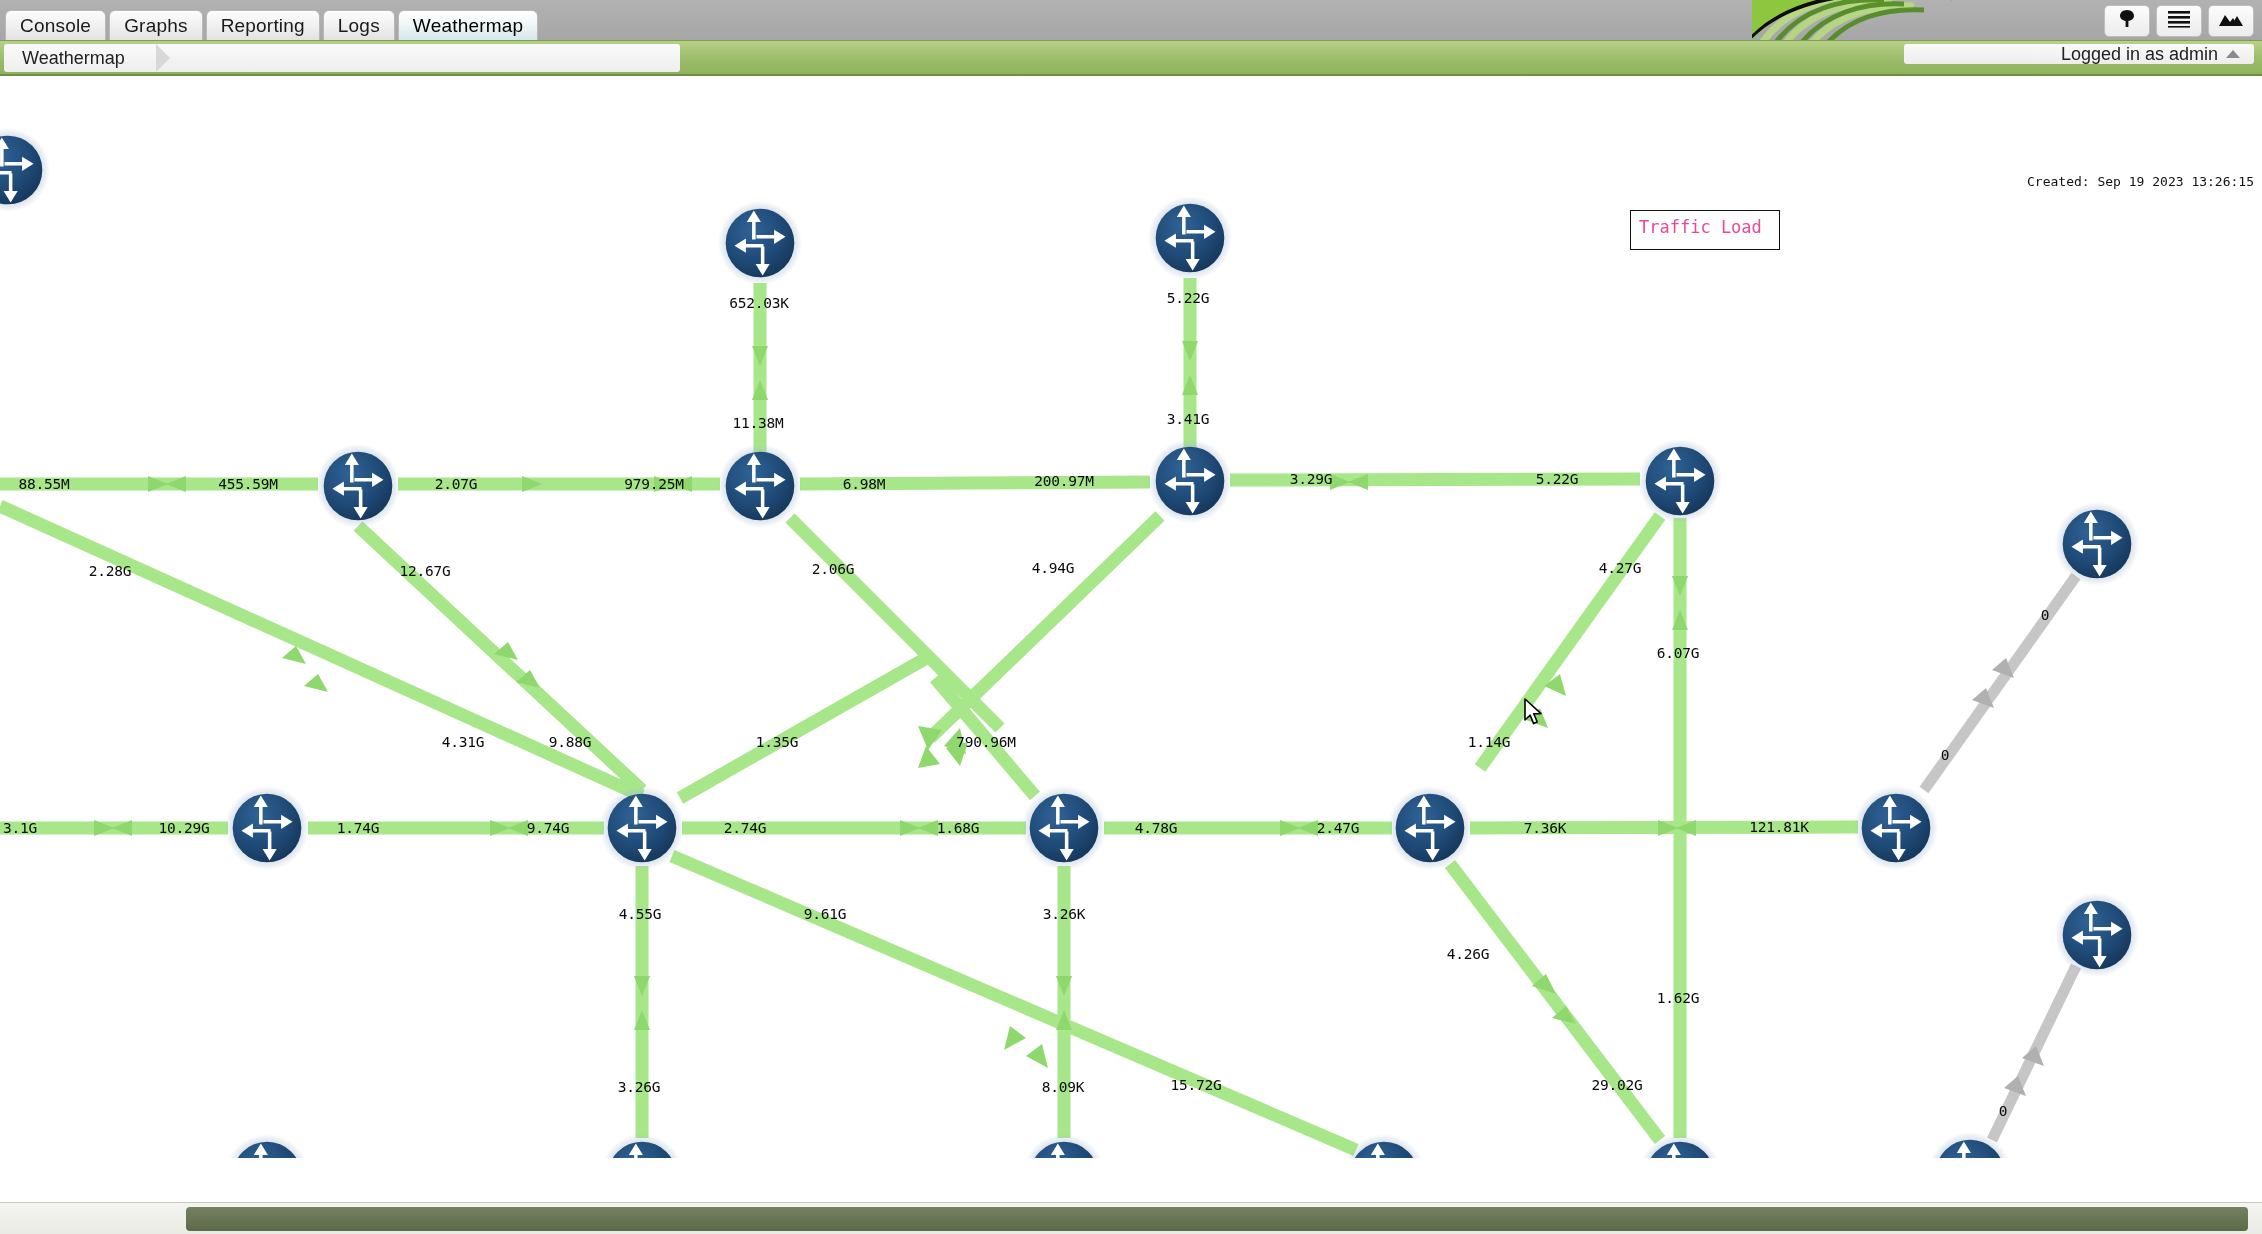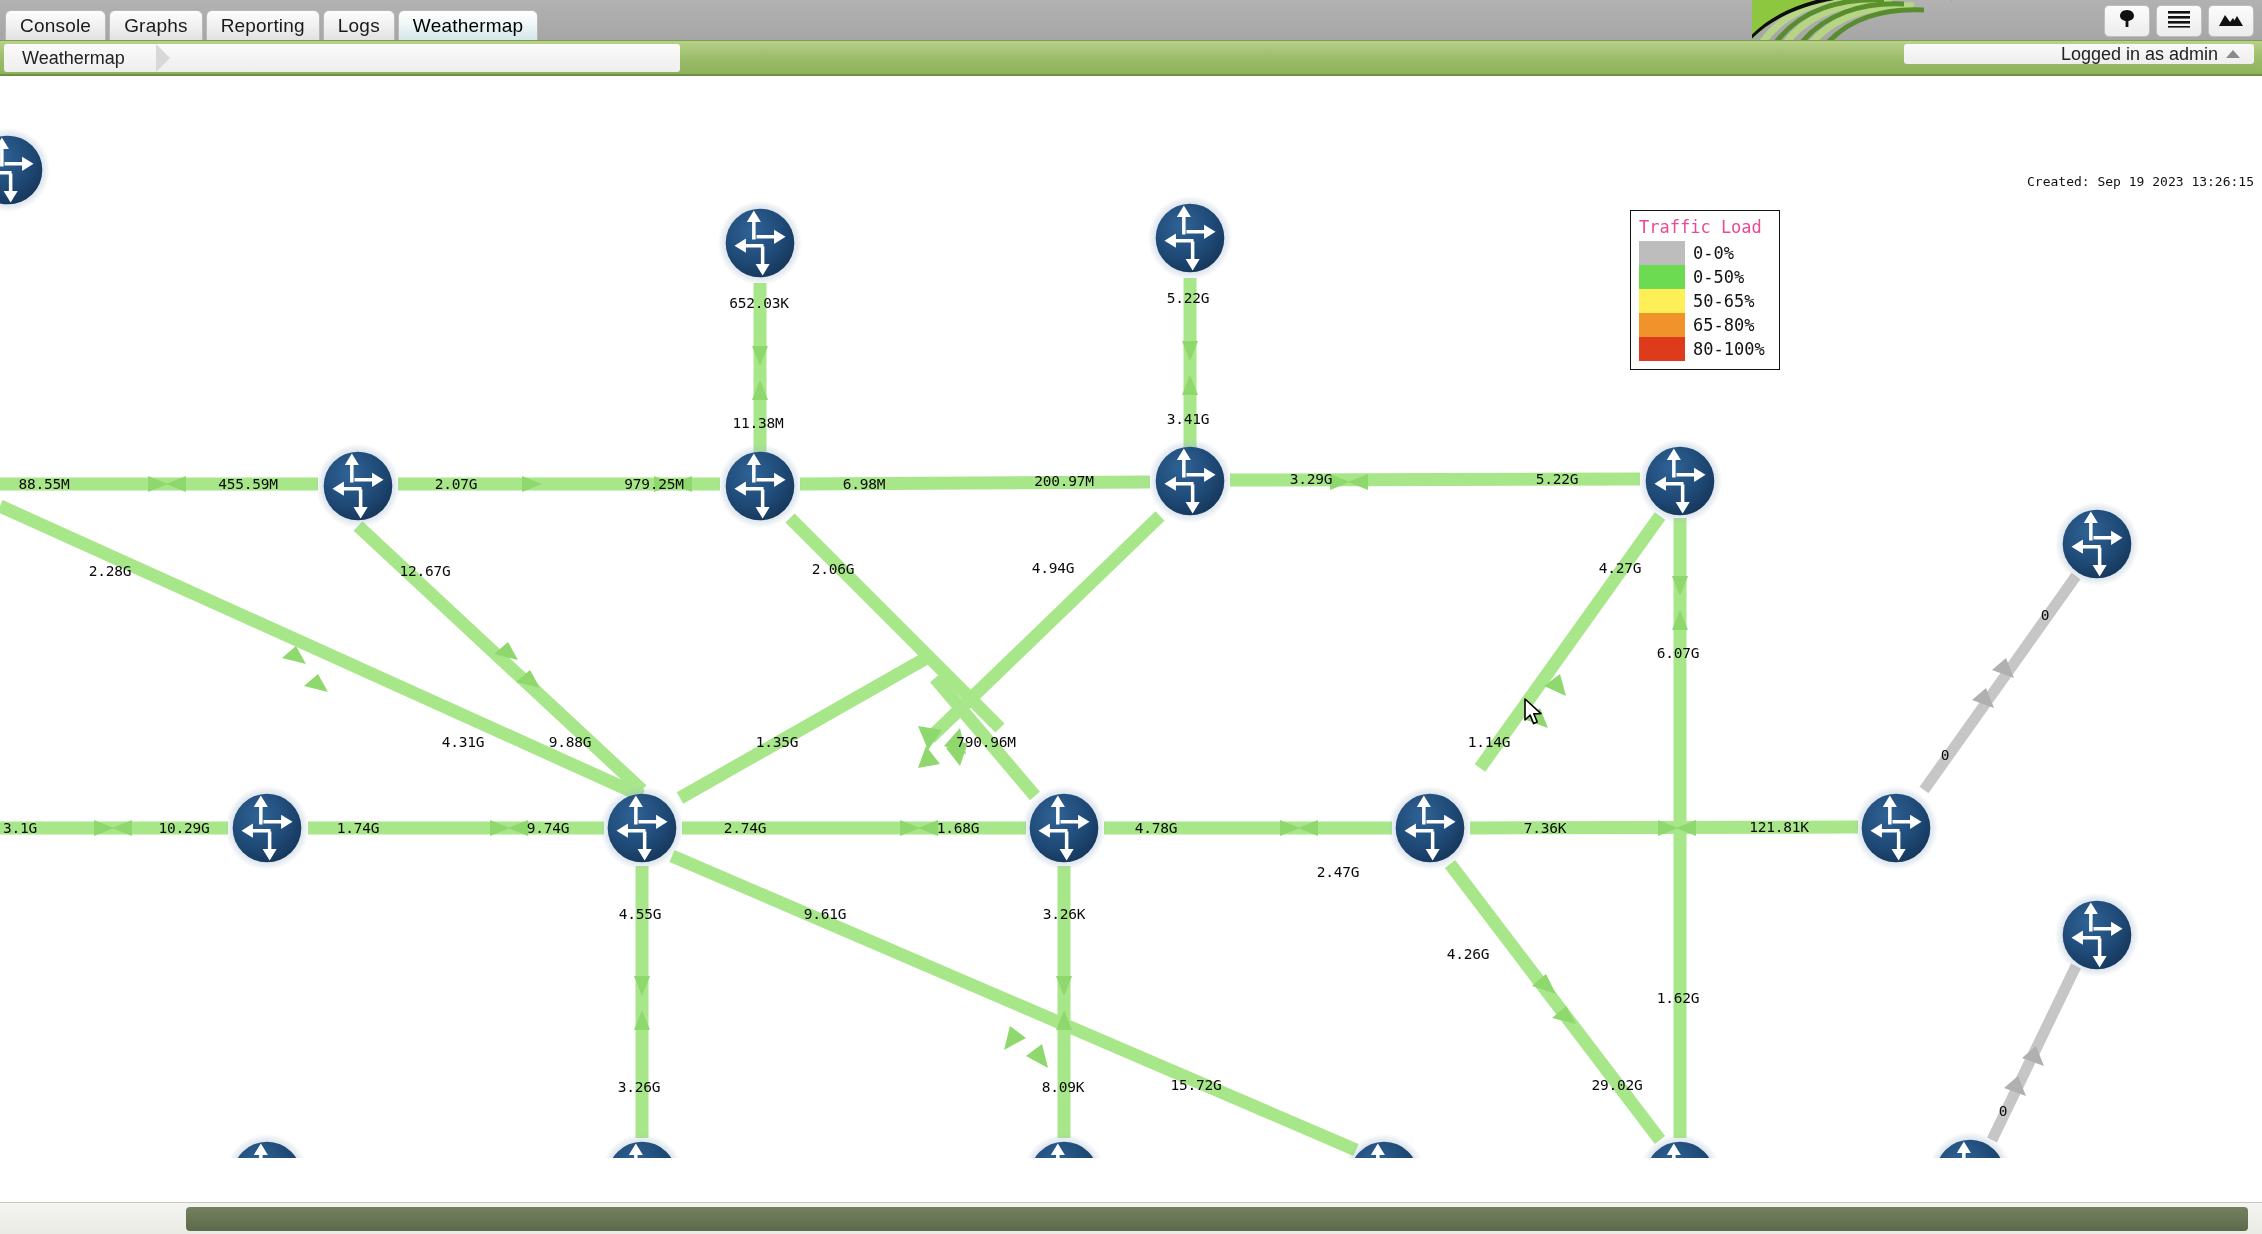--- a/index.html
+++ b/index.html
@@ -521,61 +521,39 @@
         <div class="lnk-label" style="left: 986px; top: 664px;">790.96M</div>
         <div class="lnk-label" style="left: 1489px; top: 664px; text-align: right;">1.14G</div>
         <div class="lnk-label" style="left: 1945px; top: 677px;">0</div>
         <div class="lnk-label" style="left: 20px; top: 750px;">3.1G</div>
         <div class="lnk-label" style="left: 184px; top: 750px;">10.29G</div>
         <div class="lnk-label" style="left: 358px; top: 750px;">1.74G</div>
         <div class="lnk-label" style="left: 548px; top: 750px;">9.74G</div>
         <div class="lnk-label" style="left: 745px; top: 750px;">2.74G</div>
         <div class="lnk-label" style="left: 958px; top: 750px;">1.68G</div>
         <div class="lnk-label" style="left: 1156px; top: 750px;">4.78G</div>
-        <div class="lnk-label" style="left: 1338px; top: 794px; text-align: right;">2.47G</div>
+        <div class="lnk-label" style="left: 1338px; top: 750px; text-align: right;">2.47G</div>
         <div class="lnk-label" style="left: 1545px; top: 750px;">7.36K</div>
         <div class="lnk-label" style="left: 1779px; top: 749px;">121.81K</div>
         <div class="lnk-label" style="left: 640px; top: 836px;">4.55G</div>
         <div class="lnk-label" style="left: 825px; top: 836px;">9.61G</div>
         <div class="lnk-label" style="left: 1064px; top: 836px;">3.26K</div>
         <div class="lnk-label" style="left: 1468px; top: 876px;">4.26G</div>
         <div class="lnk-label" style="left: 1678px; top: 920px;">1.62G</div>
         <div class="lnk-label" style="left: 2003px; top: 1033px;">0</div>
         <div class="lnk-label" style="left: 639px; top: 1009px;">3.26G</div>
         <div class="lnk-label" style="left: 1063px; top: 1009px;">8.09K</div>
         <div class="lnk-label" style="left: 1196px; top: 1007px;">15.72G</div>
         <div class="lnk-label" style="left: 1617px; top: 1007px;">29.02G</div>
       </div>
 
     <div id="created">Created: Sep 19 2023 13:26:15</div>
 
     <div id="legend">
       <div id="legend-title">Traffic Load</div>
-      <div id="legend-rows">
-          <div class="legend-row">
-            <div class="legend-swatch" style="background: rgb(189, 189, 189);"></div>
-            <div class="legend-label">0-0%</div>
-          </div>
-          <div class="legend-row">
-            <div class="legend-swatch" style="background: rgb(109, 219, 82);"></div>
-            <div class="legend-label">0-50%</div>
-          </div>
-          <div class="legend-row">
-            <div class="legend-swatch" style="background: rgb(255, 239, 86);"></div>
-            <div class="legend-label">50-65%</div>
-          </div>
-          <div class="legend-row">
-            <div class="legend-swatch" style="background: rgb(240, 147, 42);"></div>
-            <div class="legend-label">65-80%</div>
-          </div>
-          <div class="legend-row">
-            <div class="legend-swatch" style="background: rgb(221, 59, 27);"></div>
-            <div class="legend-label">80-100%</div>
-          </div>
-        </div>
     </div>
 
     <div id="cursor">
       <svg width="22" height="30" viewBox="0 0 22 30">
         <path d="M1 1 L1 22 L6.2 17.2 L9.6 25.6 L13.2 24 L9.8 15.8 L17 15.6 Z" fill="#ffffff" stroke="#000000" stroke-width="1.6" stroke-linejoin="round"></path>
       </svg>
     </div>
   </div>
 
   <div id="hscroll">

